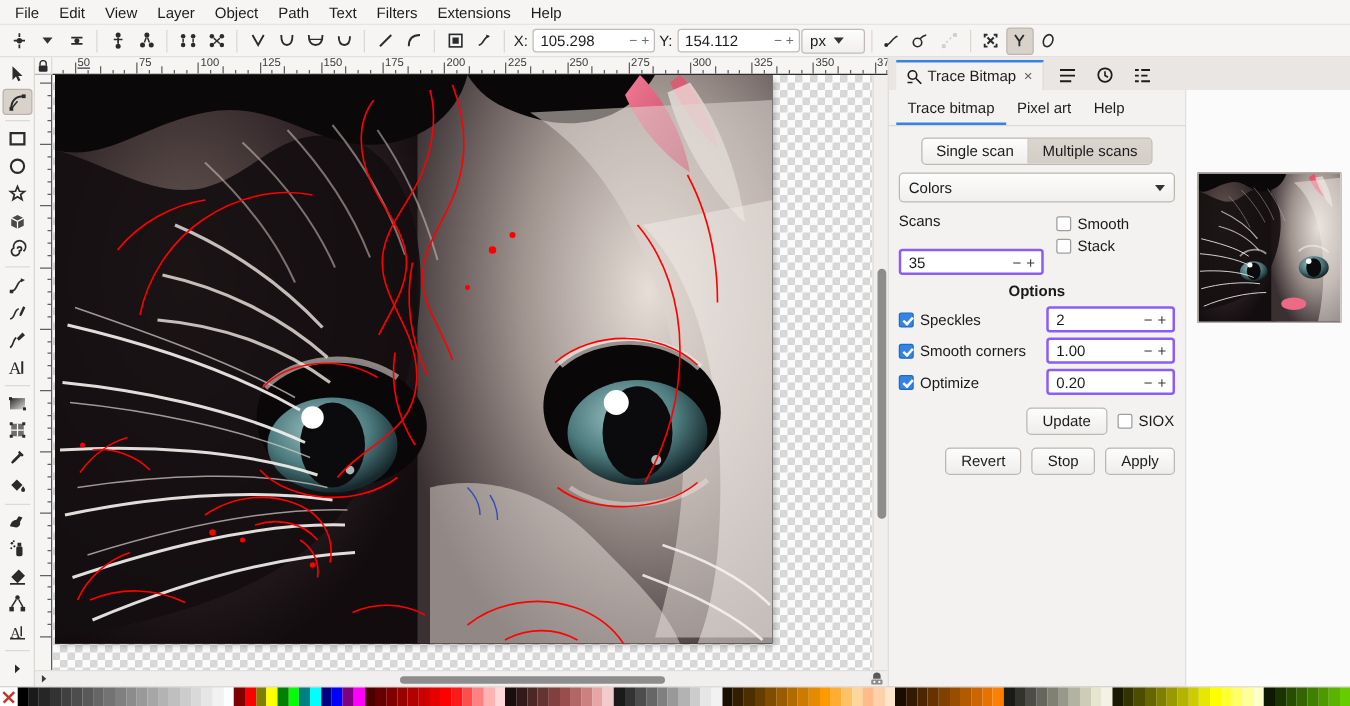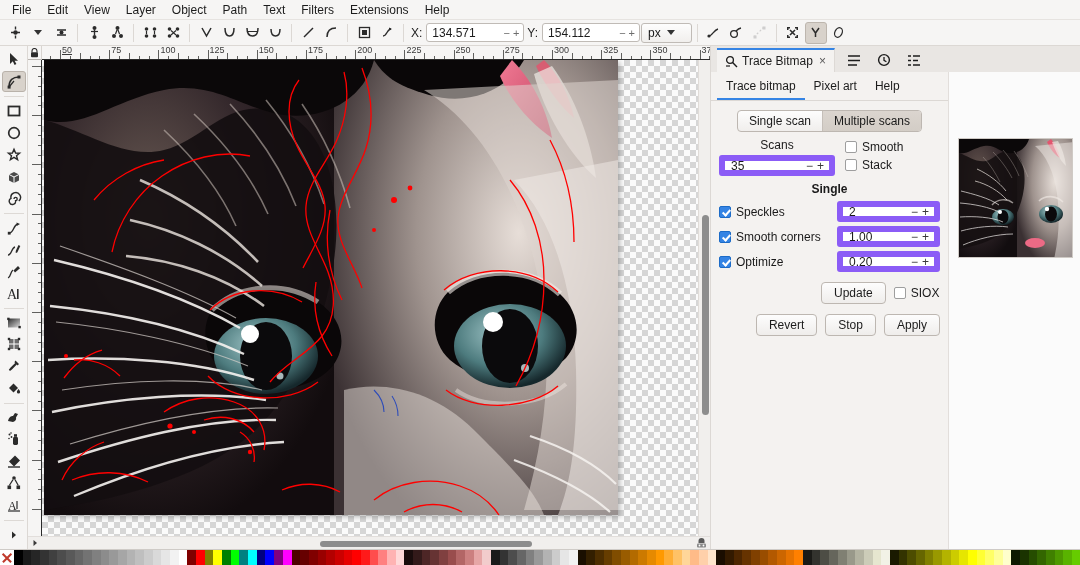--- a/index.html
+++ b/index.html
@@ -145,23 +145,23 @@
   .seg > div:last-child { border-right: none; }
   .seg > div.sel { background: linear-gradient(#dbd5cf,#d3cdc6); }
   .combo {
     margin: 0 8px 8px; height: 24px; border: 1px solid #bdb7b1; border-radius: 4px;
     background: linear-gradient(#fdfdfd,#f1efed); display: flex; align-items: center;
     justify-content: space-between; padding: 0 7px; font-size: 12px;
   }
   .grid2 { display: flex; padding: 0 8px; gap: 10px; }
   .col-l { width: 116px; }
   .col-r { flex: 1; padding-top: 1px; }
-  .centerlbl { text-align: center; font-size: 12px; padding-bottom: 3px; }
+  .centerlbl { text-align: left; font-size: 12px; padding-bottom: 15px; }
   .numfield {
-    height: 21px; border: 6px solid #8b5cf6; border-radius: 3px; background: #fff;
+    height: 21px; border: 2px solid #8b5cf6; border-radius: 3px; background: #fff;
     display: flex; align-items: center; padding: 0 3px 0 6px; font-size: 12px;
   }
   .numfield .v { flex: 1; }
   .numfield .pm { display: flex; gap: 4px; color: #3a3a3a; font-size: 12px; padding-right: 2px; }
   .chkrow { display: flex; align-items: center; gap: 5px; padding: 1px 0 3px; font-size: 12px; }
   .chk { width: 12px; height: 12px; border: 1px solid #9e9e9e; border-radius: 2px; background: #fff; flex: none; position: relative; }
   .chk.on { background: #3584e4; border-color: #1c6bc7; }
   .chk.on::after {
     content: ""; position: absolute; left: 3.5px; top: 1px; width: 3px; height: 6px;
     border: solid #fff; border-width: 0 2px 2px 0; transform: rotate(42deg);
@@ -308,21 +308,21 @@
     </div>
     <div class="tbtn">
       <svg width="15" height="15" viewBox="0 0 15 15">
           <path d="M3 11c4 0 4-7 8-7" stroke="#2b2b2b" stroke-width="1.4" fill="none"></path>
           <path d="M9 2.5 12 4l-3 1.5z" fill="#2b2b2b"></path>
         </svg>
     </div>
     <div class="vsep"></div>
     <span class="coordlbl">X:</span>
     <span class="spin" style="width:98px">
-      <span class="val">134.571</span>
+      <span class="val">105.298</span>
       <span class="pm">
           <span>−</span>
           <span>+</span>
         </span>
     </span>
     <span class="coordlbl">Y:</span>
     <span class="spin" style="width:98px">
       <span class="val">154.112</span>
       <span class="pm">
           <span>−</span>
@@ -884,20 +884,24 @@
           </div>
           <div class="panelsep"></div>
 
           <div class="segrow">
             <div class="seg">
               <div>Single scan</div>
               <div class="sel">Multiple scans</div>
             </div>
           </div>
 
+          <div class="combo">
+            <span>Colors</span>
+            <span class="caret"></span>
+          </div>
 
           <div class="grid2">
             <div class="col-l">
               <div class="centerlbl">Scans</div>
               <div class="numfield">
                 <span class="v">35</span>
                 <span class="pm">
                     <span>−</span>
                     <span>+</span>
                   </span>
@@ -908,21 +912,21 @@
                 <span class="chk"></span>
                 <span>Smooth</span>
               </div>
               <div class="chkrow">
                 <span class="chk"></span>
                 <span>Stack</span>
               </div>
             </div>
           </div>
 
-          <div class="optionshdr">Single</div>
+          <div class="optionshdr">Options</div>
 
           <div class="optrow">
             <span class="lbl">
               <span class="chk on"></span>
               <span>Speckles</span>
             </span>
             <span class="fld">
               <span class="numfield" style="display:flex">
                 <span class="v">2</span>
                 <span class="pm">

